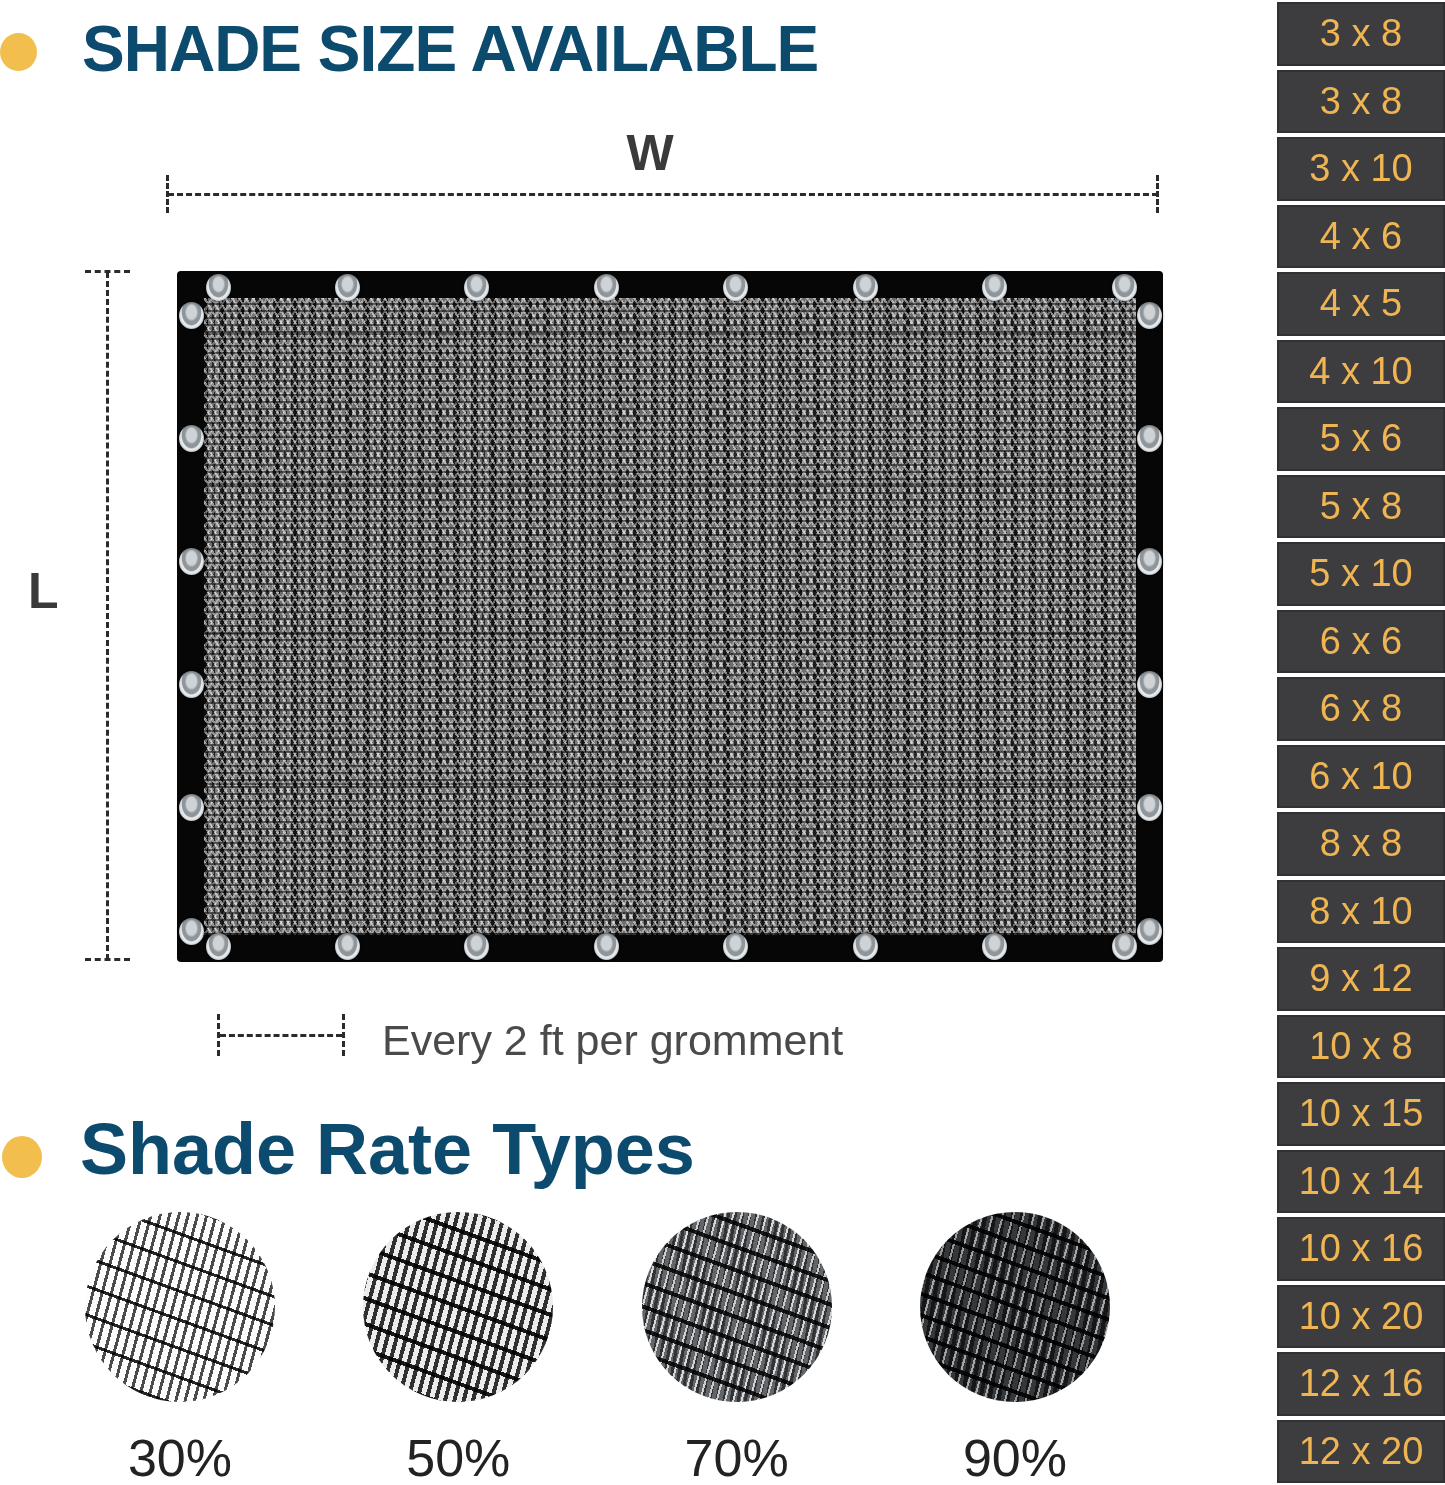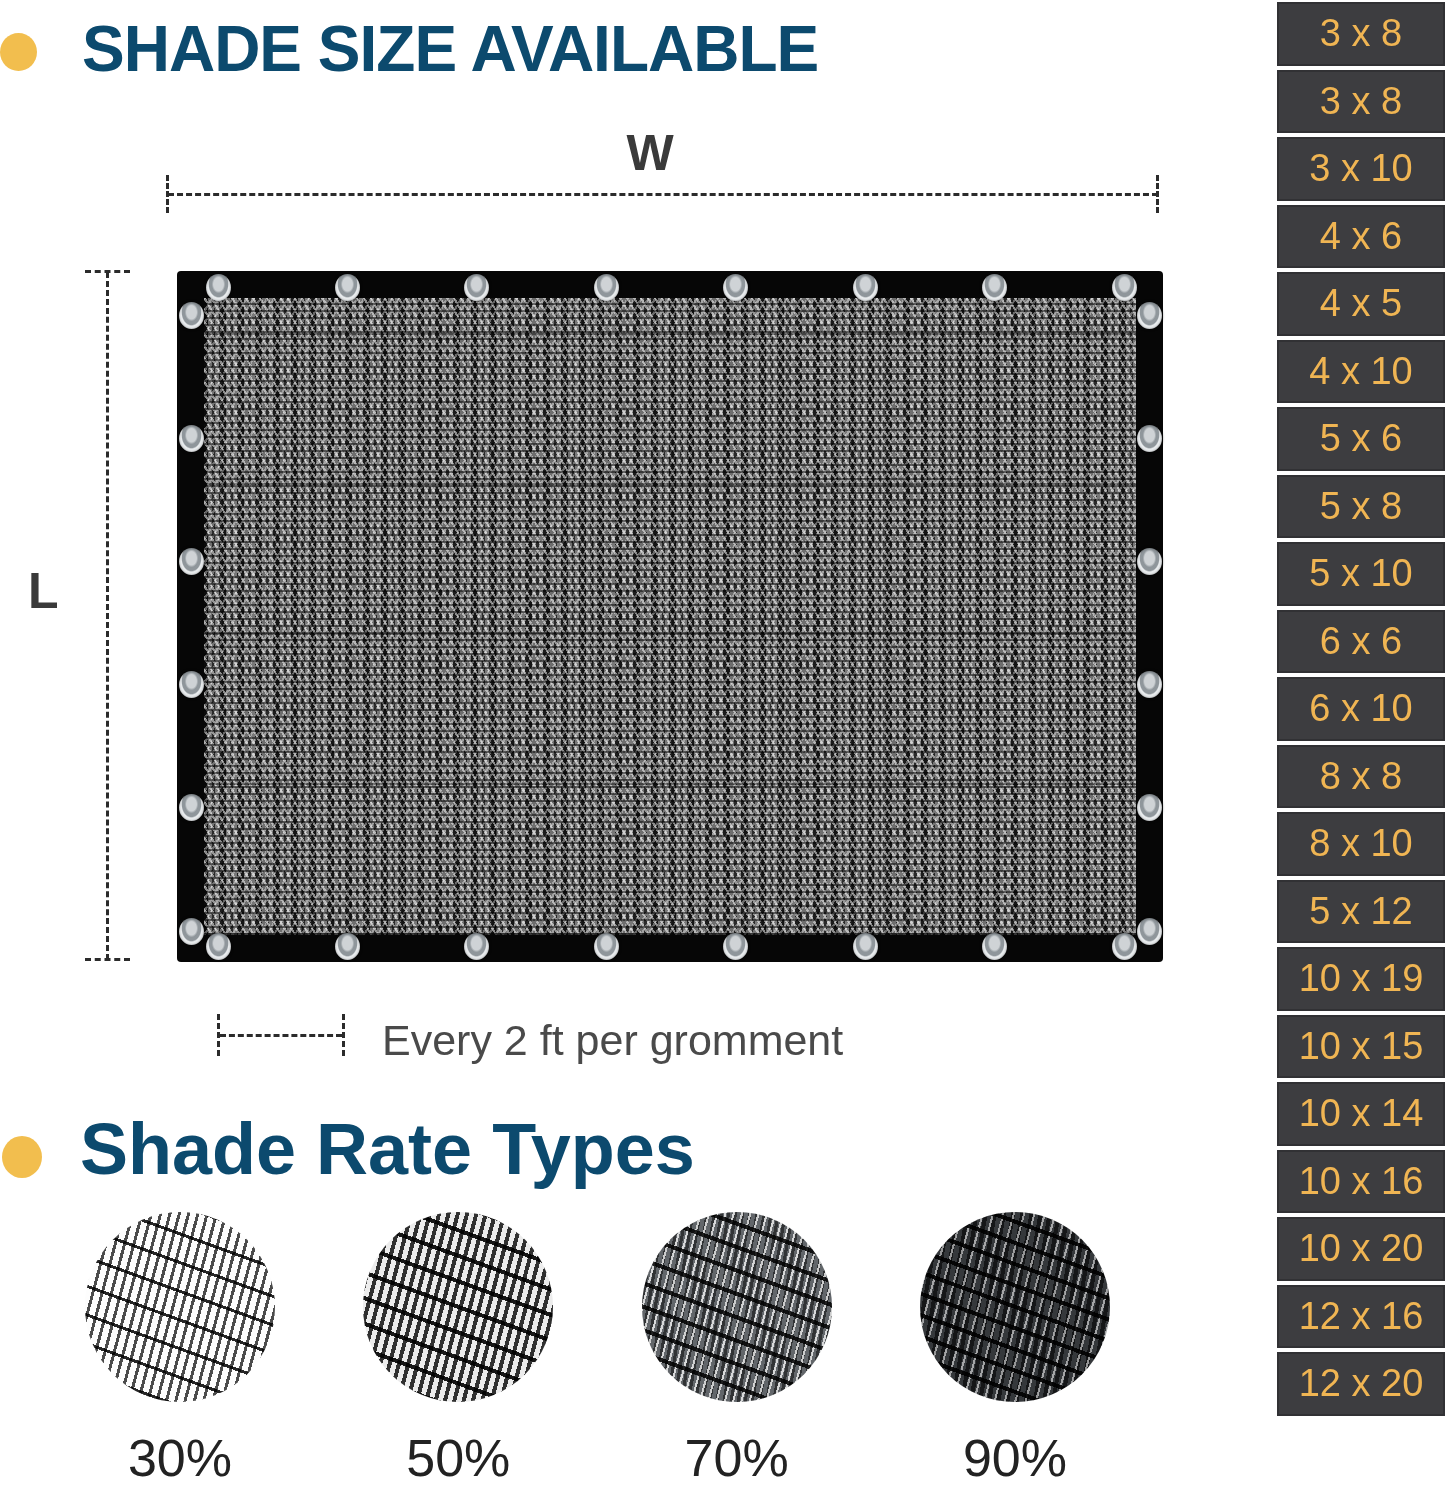--- a/index.html
+++ b/index.html
@@ -178,24 +178,25 @@
     <div class="size-box">3 x 8</div>
     <div class="size-box">3 x 8</div>
     <div class="size-box">3 x 10</div>
     <div class="size-box">4 x 6</div>
     <div class="size-box">4 x 5</div>
     <div class="size-box">4 x 10</div>
     <div class="size-box">5 x 6</div>
     <div class="size-box">5 x 8</div>
     <div class="size-box">5 x 10</div>
     <div class="size-box">6 x 6</div>
+    <div class="size-box">6 x 8</div>
     <div class="size-box">6 x 10</div>
     <div class="size-box">8 x 8</div>
     <div class="size-box">8 x 10</div>
-    <div class="size-box">5 x 12</div>
-    <div class="size-box">10 x 19</div>
+    <div class="size-box">9 x 12</div>
+    <div class="size-box">10 x 8</div>
     <div class="size-box">10 x 15</div>
     <div class="size-box">10 x 14</div>
     <div class="size-box">10 x 16</div>
     <div class="size-box">10 x 20</div>
     <div class="size-box">12 x 16</div>
     <div class="size-box">12 x 20</div>
   </div>
 
 </body></html>

